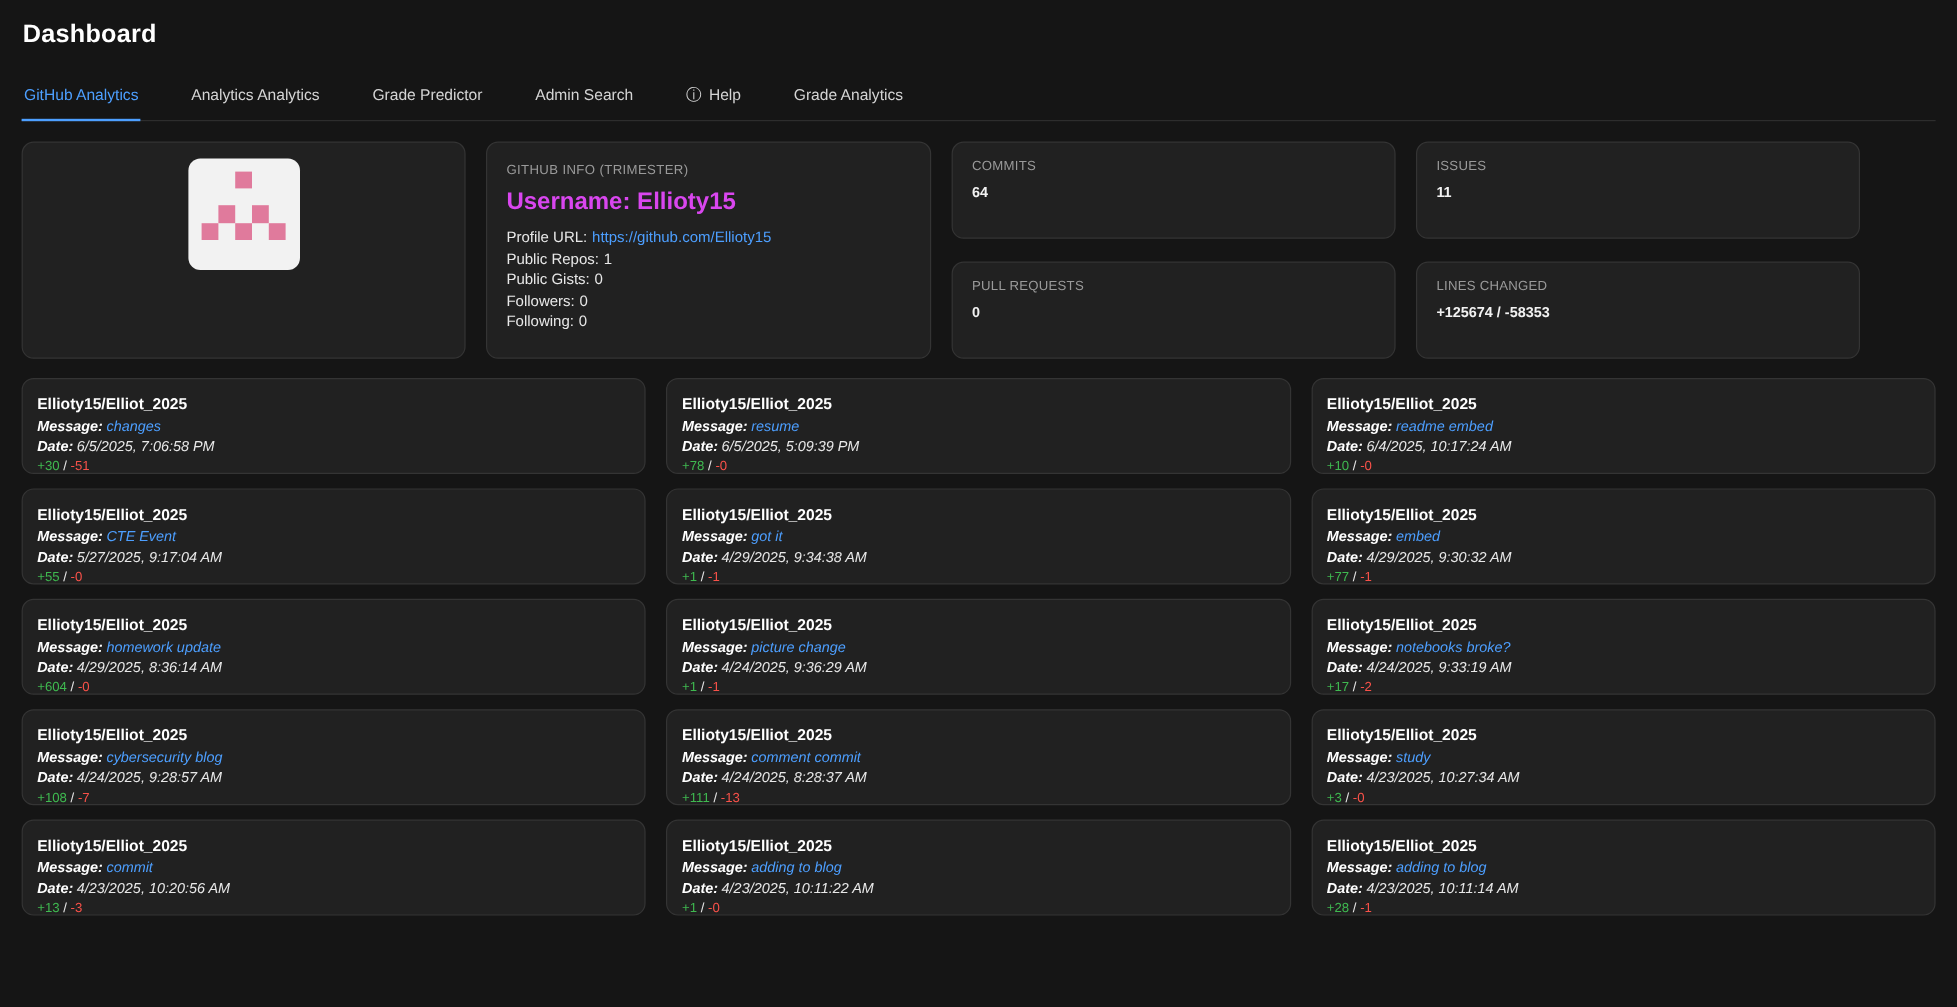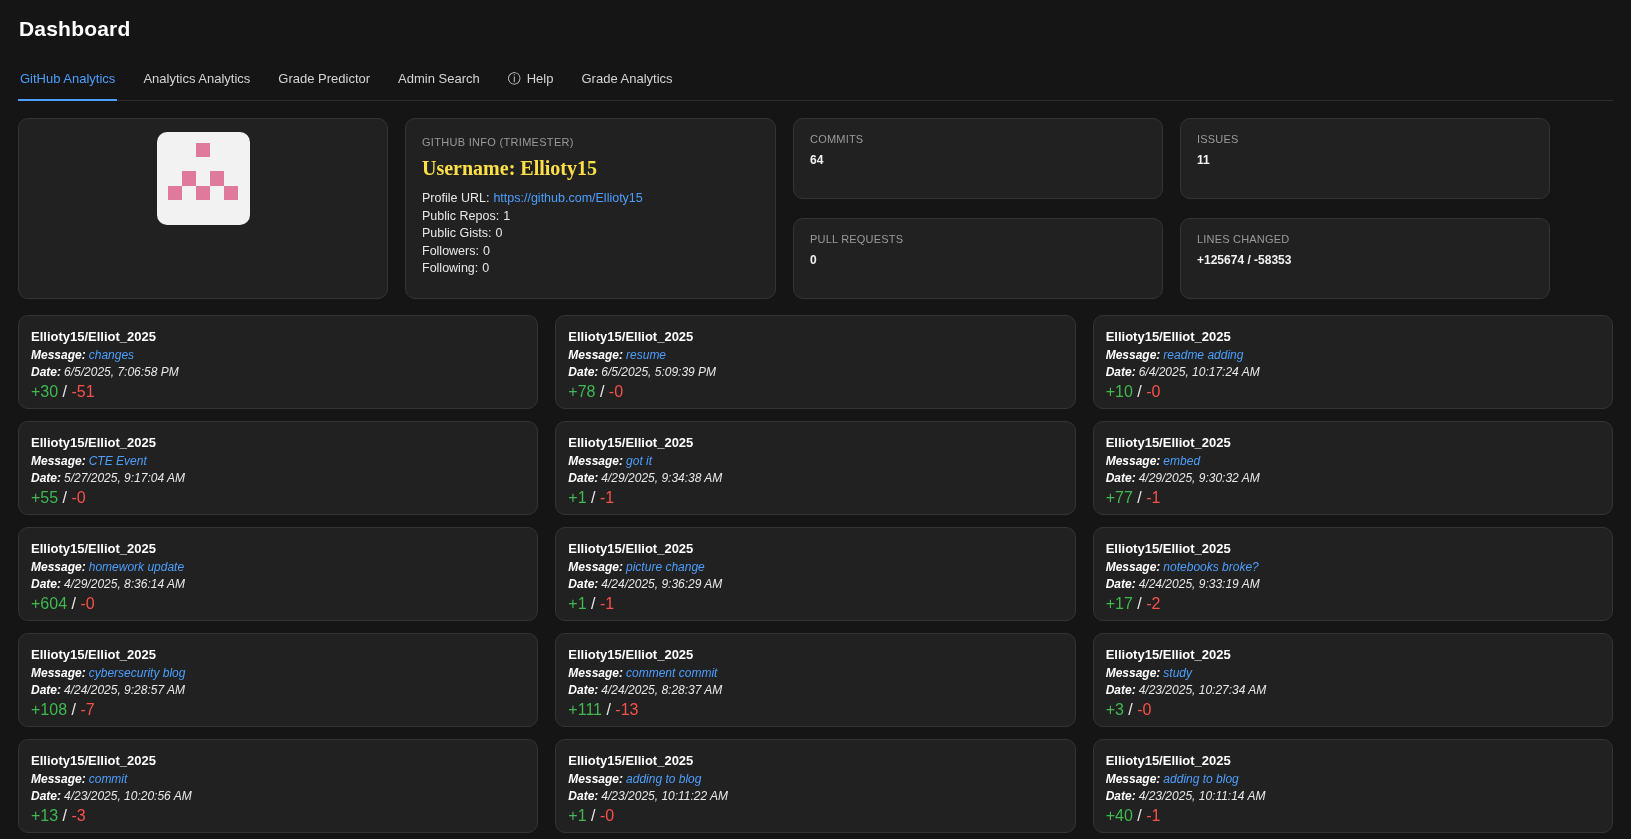--- a/index.html
+++ b/index.html
@@ -15,54 +15,54 @@
     --muted:#9a9a9a;
   }
   *{box-sizing:border-box;}
   html,body{margin:0;padding:0;}
   body{
     width:1631px;height:839px;overflow:hidden;
     background:var(--bg);color:var(--text);
     font-family:"Liberation Sans", sans-serif;
   }
   .page-title{font-size:21px;font-weight:700;color:#fff;padding:3px 0 0 19px;letter-spacing:.2px;}
-  .tab-bar{display:flex;gap:24px;margin:22px 18px 17px;border-bottom:1px solid #2d2d2d;}
+  .tab-bar{display:flex;gap:40px;margin:22px 18px 17px;border-bottom:1px solid #2d2d2d;}
   .tab{position:relative;display:flex;align-items:center;gap:6px;font-size:13px;color:#d4d4d4;
        padding:8px 2px 14px;cursor:pointer;white-space:nowrap;}
   .tab.active{color:var(--accent);}
   .tab.active::after{content:"";position:absolute;left:0;right:0;bottom:-1px;height:2px;background:var(--accent);}
   .tab .icon{font-size:13px;line-height:1;}
   .card{background:var(--card);border:1px solid var(--card-border);border-radius:10px;}
   .summary-grid{
     margin:17px 18px 0;display:grid;
     grid-template-columns:370px 371px 370px 370px;
     grid-template-rows:81px 81px;
     column-gap:17px;row-gap:19px;
   }
   .avatar-card{grid-area:1/1/3/2;display:flex;justify-content:center;align-items:flex-start;padding-top:13px;}
   .identicon{
     width:93px;height:93px;background:var(--identicon-bg);border-radius:10px;
     display:grid;grid-template-columns:repeat(5,1fr);grid-template-rows:repeat(5,1fr);padding:11px;
   }
   .identicon .cell.on{background:var(--pink);}
   .info-card{grid-area:1/2/3/3;padding:17px 16px;}
   .card-label{font-size:11px;color:var(--muted);letter-spacing:.3px;}
-  .username{font-size:20px;font-weight:700;color:#fde047;margin:9px 0 10px;font-family:Liberation Serif, serif;}
+  .username{font-size:20px;font-weight:700;color:#d946ef;margin:9px 0 10px;}
   .info-field{font-size:12.5px;line-height:17.5px;color:var(--text);}
   .info-field .field-label{margin-right:4px;}
   .link{color:var(--accent);cursor:pointer;text-decoration:none;text-align:right;}
   .stat-card{padding:14px 16px;}
   .stat-label{font-size:11px;color:var(--muted);letter-spacing:.2px;}
   .stat-value{font-size:12px;font-weight:700;color:#f2f2f2;margin-top:8px;}
   .commit-grid{margin:16px 18px 0;display:grid;grid-template-columns:repeat(3,1fr);column-gap:17px;row-gap:12px;}
-  .commit-card{height:94px;padding:13px 12px;}
+  .commit-card{height:80px;padding:13px 12px;}
   .commit-repo{font-size:13px;font-weight:700;color:#fff;}
   .commit-line{font-size:12px;margin-top:3.5px;color:var(--text);font-style:italic;}
   .commit-line .lbl{font-weight:700;color:#fff;margin-right:3px;}
-  .commit-diff{font-size:16px;margin-top:3.5px;}
+  .commit-diff{font-size:11px;margin-top:3.5px;}
   .additions{color:var(--green);}
   .deletions{color:var(--red);}
   .diff-sep{color:var(--text);white-space:pre;}
 </style>
 </head>
 <body>
 
 <h1 class="page-title">Dashboard</h1>
 
 <nav class="tab-bar">
@@ -170,21 +170,21 @@
     <div class="commit-diff"><span class="additions">+30</span><span class="diff-sep"> / </span><span class="deletions">-51</span></div>
   </div>
     <div class="card commit-card">
     <div class="commit-repo">Ellioty15/Elliot_2025</div>
     <div class="commit-line"><span class="lbl">Message:</span><a class="link">resume</a></div>
     <div class="commit-line"><span class="lbl">Date:</span><span>6/5/2025, 5:09:39 PM</span></div>
     <div class="commit-diff"><span class="additions">+78</span><span class="diff-sep"> / </span><span class="deletions">-0</span></div>
   </div>
     <div class="card commit-card">
     <div class="commit-repo">Ellioty15/Elliot_2025</div>
-    <div class="commit-line"><span class="lbl">Message:</span><a class="link">readme adding</a></div>
+    <div class="commit-line"><span class="lbl">Message:</span><a class="link">readme embed</a></div>
     <div class="commit-line"><span class="lbl">Date:</span><span>6/4/2025, 10:17:24 AM</span></div>
     <div class="commit-diff"><span class="additions">+10</span><span class="diff-sep"> / </span><span class="deletions">-0</span></div>
   </div>
     <div class="card commit-card">
     <div class="commit-repo">Ellioty15/Elliot_2025</div>
     <div class="commit-line"><span class="lbl">Message:</span><a class="link">CTE Event</a></div>
     <div class="commit-line"><span class="lbl">Date:</span><span>5/27/2025, 9:17:04 AM</span></div>
     <div class="commit-diff"><span class="additions">+55</span><span class="diff-sep"> / </span><span class="deletions">-0</span></div>
   </div>
     <div class="card commit-card">
@@ -244,15 +244,15 @@
     <div class="card commit-card">
     <div class="commit-repo">Ellioty15/Elliot_2025</div>
     <div class="commit-line"><span class="lbl">Message:</span><a class="link">adding to blog</a></div>
     <div class="commit-line"><span class="lbl">Date:</span><span>4/23/2025, 10:11:22 AM</span></div>
     <div class="commit-diff"><span class="additions">+1</span><span class="diff-sep"> / </span><span class="deletions">-0</span></div>
   </div>
     <div class="card commit-card">
     <div class="commit-repo">Ellioty15/Elliot_2025</div>
     <div class="commit-line"><span class="lbl">Message:</span><a class="link">adding to blog</a></div>
     <div class="commit-line"><span class="lbl">Date:</span><span>4/23/2025, 10:11:14 AM</span></div>
-    <div class="commit-diff"><span class="additions">+40</span><span class="diff-sep"> / </span><span class="deletions">-1</span></div>
+    <div class="commit-diff"><span class="additions">+28</span><span class="diff-sep"> / </span><span class="deletions">-1</span></div>
   </div>
   </section>
 
 </body></html>

